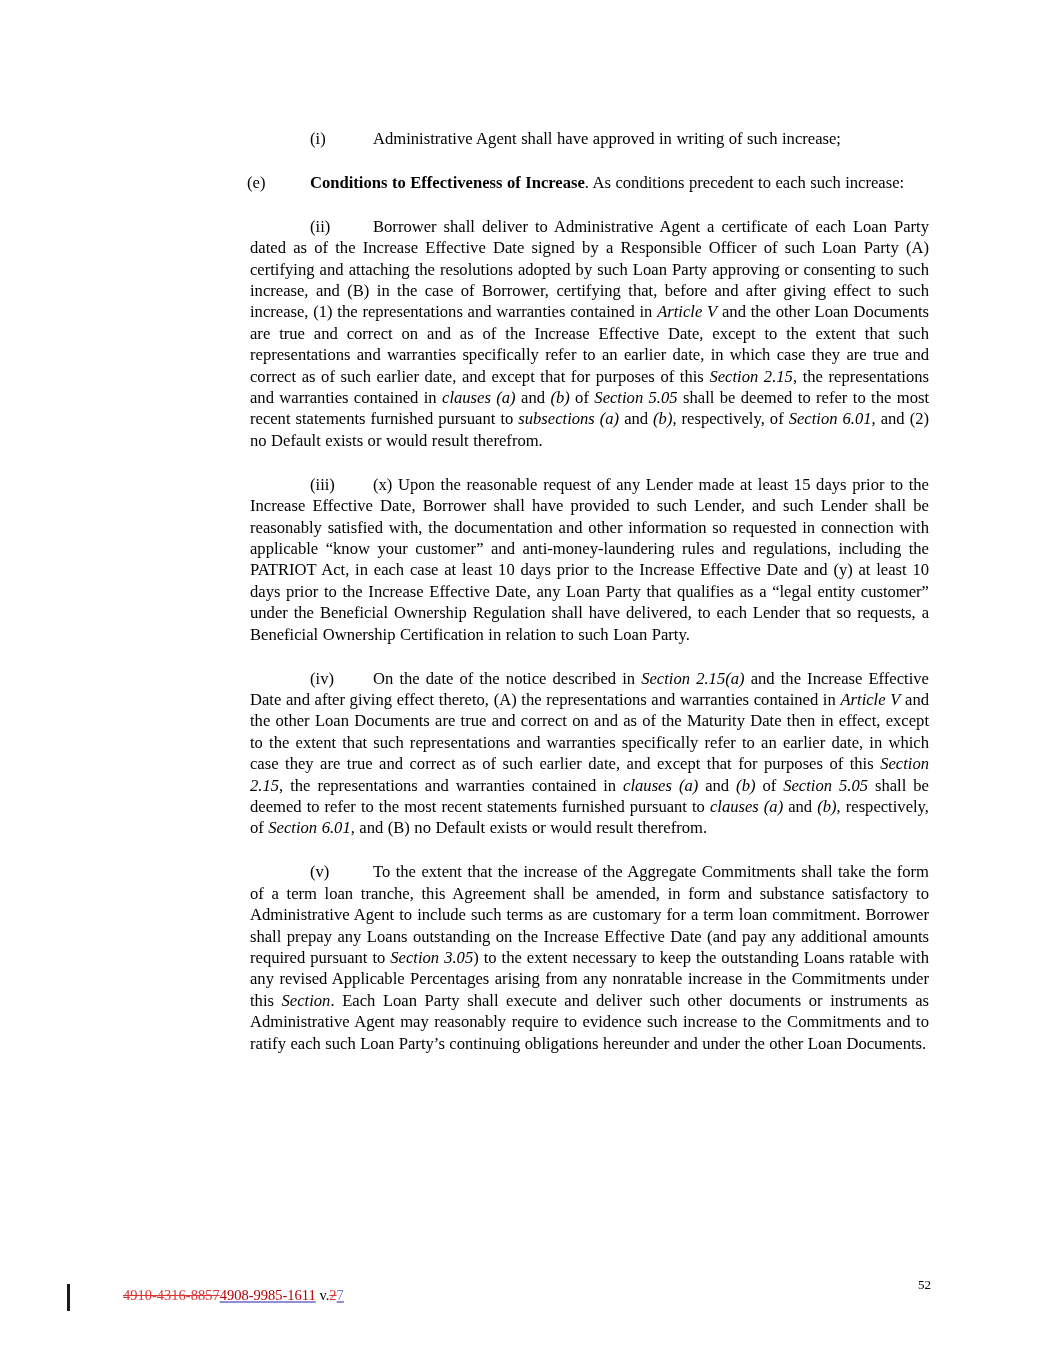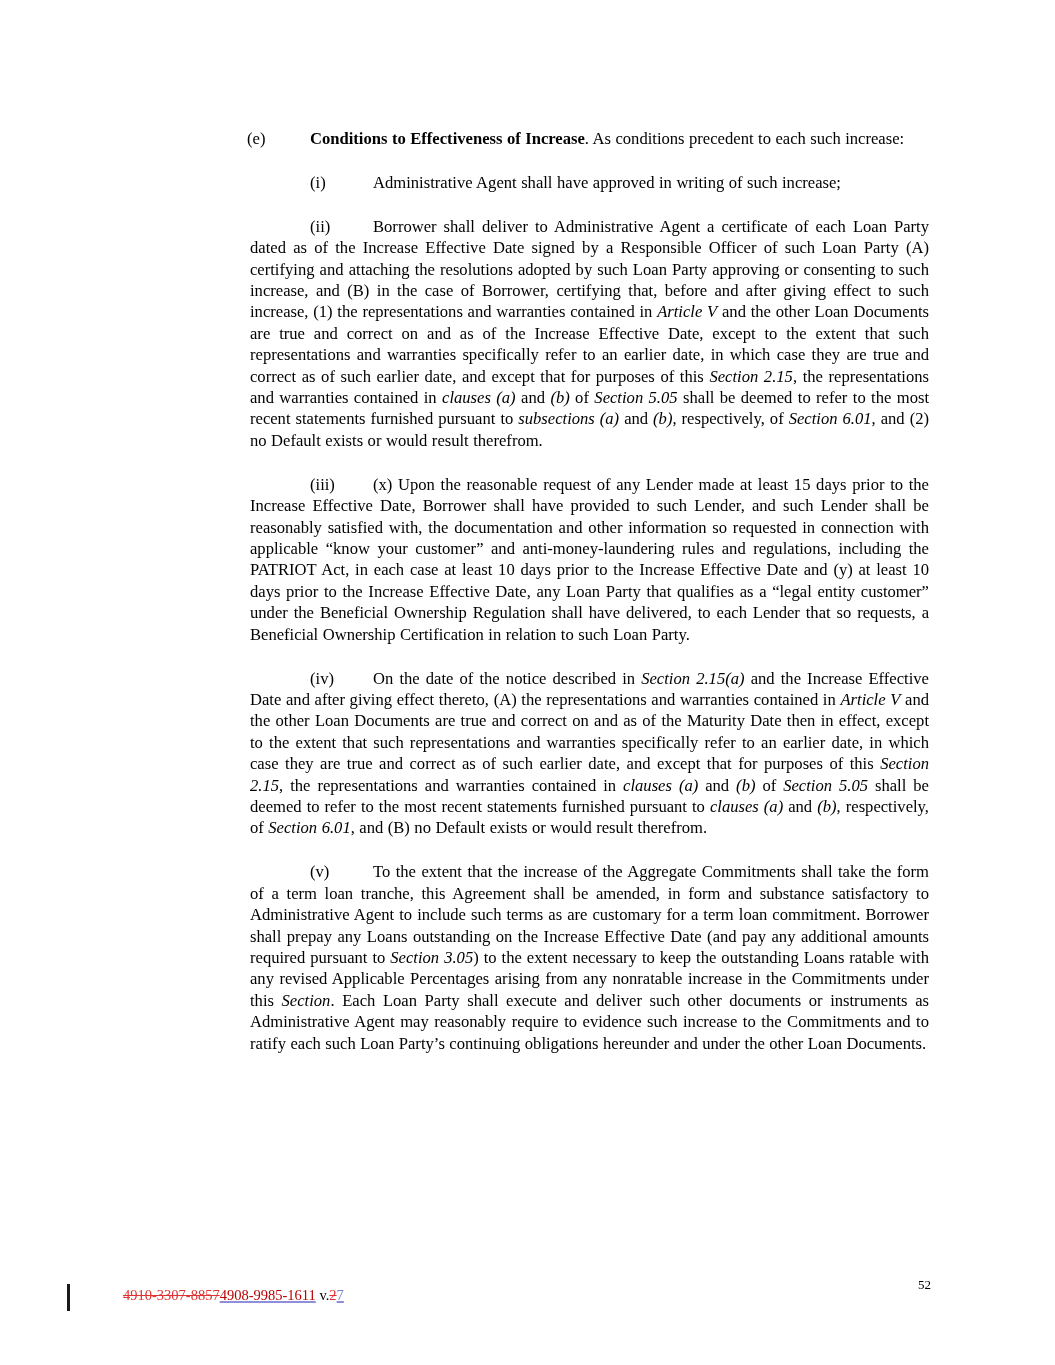--- a/index.html
+++ b/index.html
@@ -56,32 +56,32 @@
     position:absolute; left:918px; top:1277px;
     font-size:13px; color:#000;
   }
 </style>
 </head>
 <body>
 
 <div class="page">
   <div class="content">
 
+    <p class="para para-sub"><span class="plabel">(i)</span><span><span>Administrative Agent shall have approved in writing of such increase;</span></span></p>
+
     <p class="para para-e"><span class="plabel">(e)</span><span><span class="b">Conditions to Effectiveness of Increase</span><span>. As conditions precedent to each such increase:</span></span></p>
-
-    <p class="para para-sub"><span class="plabel">(i)</span><span><span>Administrative Agent shall have approved in writing of such increase;</span></span></p>
 
     <p class="para para-sub"><span class="plabel">(ii)</span><span><span>Borrower shall deliver to Administrative Agent a certificate of each Loan Party dated as of the Increase Effective Date signed by a Responsible Officer of such Loan Party (A) certifying and attaching the resolutions adopted by such Loan Party approving or consenting to such increase, and (B) in the case of Borrower, certifying that, before and after giving effect to such increase, (1) the representations and warranties contained in </span><span class="bi">Article V</span><span> and the other Loan Documents are true and correct on and as of the Increase Effective Date, except to the extent that such representations and warranties specifically refer to an earlier date, in which case they are true and correct as of such earlier date, and except that for purposes of this </span><span class="bi">Section 2.15</span><span>, the representations and warranties contained in </span><span class="bi">clauses (a)</span><span> and </span><span class="bi">(b)</span><span> of </span><span class="bi">Section 5.05</span><span> shall be deemed to refer to the most recent statements furnished pursuant to </span><span class="bi">subsections (a)</span><span> and </span><span class="bi">(b)</span><span>, respectively, of </span><span class="bi">Section 6.01</span><span>, and (2) no Default exists or would result therefrom.</span></span></p>
 
     <p class="para para-sub"><span class="plabel">(iii)</span><span><span>(x) Upon the reasonable request of any Lender made at least 15 days prior to the Increase Effective Date, Borrower shall have provided to such Lender, and such Lender shall be reasonably satisfied with, the documentation and other information so requested in connection with applicable “know your customer” and anti-money-laundering rules and regulations, including the PATRIOT Act, in each case at least 10 days prior to the Increase Effective Date and (y) at least 10 days prior to the Increase Effective Date, any Loan Party that qualifies as a “legal entity customer” under the Beneficial Ownership Regulation shall have delivered, to each Lender that so requests, a Beneficial Ownership Certification in relation to such Loan Party.</span></span></p>
 
     <p class="para para-sub"><span class="plabel">(iv)</span><span><span>On the date of the notice described in </span><span class="bi">Section 2.15(a)</span><span> and the Increase Effective Date and after giving effect thereto, (A) the representations and warranties contained in </span><span class="bi">Article V</span><span> and the other Loan Documents are true and correct on and as of the Maturity Date then in effect, except to the extent that such representations and warranties specifically refer to an earlier date, in which case they are true and correct as of such earlier date, and except that for purposes of this </span><span class="bi">Section 2.15</span><span>, the representations and warranties contained in </span><span class="bi">clauses (a)</span><span> and </span><span class="bi">(b)</span><span> of </span><span class="bi">Section 5.05</span><span> shall be deemed to refer to the most recent statements furnished pursuant to </span><span class="bi">clauses (a)</span><span> and </span><span class="bi">(b)</span><span>, respectively, of </span><span class="bi">Section 6.01</span><span>, and (B) no Default exists or would result therefrom.</span></span></p>
 
     <p class="para para-sub"><span class="plabel">(v)</span><span><span>To the extent that the increase of the Aggregate Commitments shall take the form of a term loan tranche, this Agreement shall be amended, in form and substance satisfactory to Administrative Agent to include such terms as are customary for a term loan commitment. Borrower shall prepay any Loans outstanding on the Increase Effective Date (and pay any additional amounts required pursuant to </span><span class="bi">Section 3.05</span><span>) to the extent necessary to keep the outstanding Loans ratable with any revised Applicable Percentages arising from any nonratable increase in the Commitments under this </span><span class="bi">Section</span><span>. Each Loan Party shall execute and deliver such other documents or instruments as Administrative Agent may reasonably require to evidence such increase to the Commitments and to ratify each such Loan Party’s continuing obligations hereunder and under the other Loan Documents.</span></span></p>
 
   </div>
 
   <div class="change-bar"></div>
 
-  <div class="doc-id"><span class="del">4910-3307-8857</span><span class="ins-id">4908-9985-1611</span><span class="vprefix"> v.</span><span class="del">2</span><span class="ins-v">7</span></div>
+  <div class="doc-id"><span class="del">4910-4316-8857</span><span class="ins-id">4908-9985-1611</span><span class="vprefix"> v.</span><span class="del">2</span><span class="ins-v">7</span></div>
 
   <div class="page-num">52</div>
 </div>
 
 </body></html>

